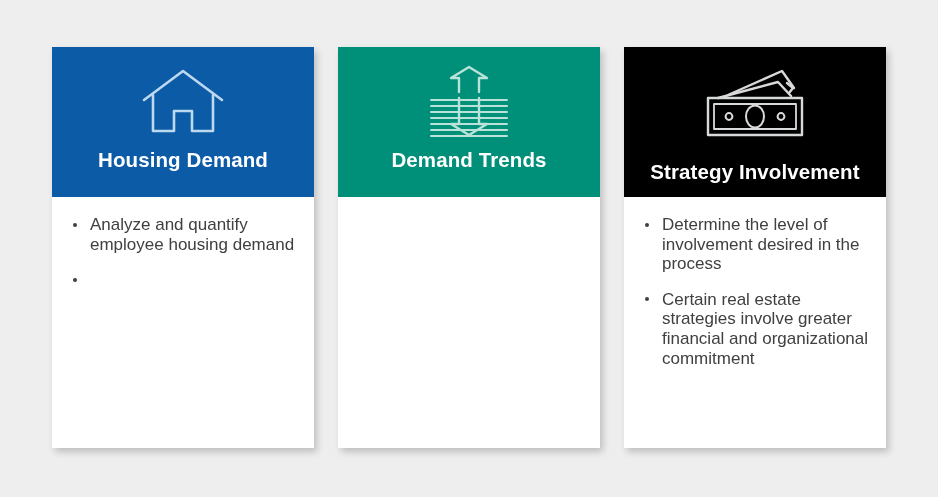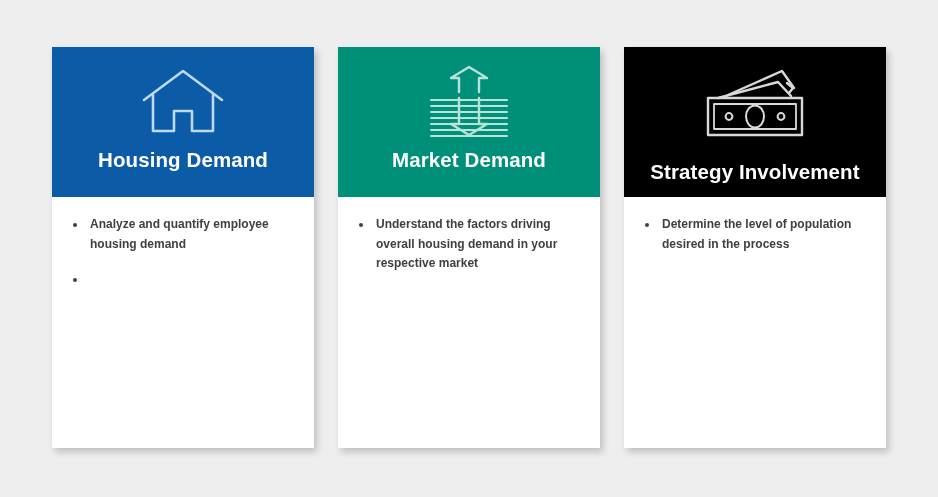--- a/index.html
+++ b/index.html
@@ -70,23 +70,22 @@
 
   .bullet-list {
     list-style: none;
   }
 
   .bullet-item {
     position: relative;
     padding-left: 26px;
     margin-bottom: 16px;
     color: #404041;
-    font-size: 12px;
+    font-size: 17px;
     line-height: 19.6px;
-    font-weight: bold;
   }
 
   .bullet-item:last-child { margin-bottom: 0; }
 
   .bullet-dot {
     position: absolute;
     left: 9px;
     top: 7.5px;
     width: 4px;
     height: 4px;
@@ -127,25 +126,24 @@
             <line x1="2" y1="47" x2="78" y2="47"></line>
             <line x1="2" y1="53" x2="78" y2="53"></line>
             <line x1="2" y1="59" x2="78" y2="59"></line>
             <line x1="2" y1="65" x2="78" y2="65"></line>
             <line x1="2" y1="71" x2="78" y2="71"></line>
           </g>
           <polyline points="30,27 30,13 22,13 40,2 58,13 50,13 50,27" stroke-width="2.4"></polyline>
           <polyline points="30,33 30,59 22,59 40,70 58,59 50,59 50,33" stroke-width="2.4"></polyline>
         </svg>
       </div>
-      <div class="card-title">Market Demand</div>
+      <div class="card-title">Demand Trends</div>
     </div>
     <div class="card-body">
       <ul class="bullet-list">
-        <li class="bullet-item"><span class="bullet-dot"></span><span>Understand the factors driving overall housing demand in your respective market</span></li>
       </ul>
     </div>
   </div>
 
   <div class="card">
     <div class="card-header gray">
       <div class="card-icon">
         <svg width="110" height="70" viewBox="0 0 110 70" fill="none" stroke="#d8d9da" stroke-width="2.4" stroke-linejoin="round" stroke-linecap="round">
           <polyline points="28,27 82,3 94,20"></polyline>
           <polyline points="87,15 93,20 89,25"></polyline>
@@ -154,18 +152,19 @@
           <rect x="14" y="36" width="82" height="25" stroke-width="1.8"></rect>
           <ellipse cx="55" cy="48.5" rx="9" ry="11" stroke-width="2"></ellipse>
           <circle cx="29" cy="48.5" r="3.4" stroke-width="2"></circle>
           <circle cx="81" cy="48.5" r="3.4" stroke-width="2"></circle>
         </svg>
       </div>
       <div class="card-title">Strategy Involvement</div>
     </div>
     <div class="card-body">
       <ul class="bullet-list">
-        <li class="bullet-item"><span class="bullet-dot"></span><span>Determine the level of population desired in the process</span></li>
+        <li class="bullet-item"><span class="bullet-dot"></span><span>Determine the level of involvement desired in the process</span></li>
+        <li class="bullet-item"><span class="bullet-dot"></span><span>Certain real estate strategies involve greater financial and organizational commitment</span></li>
       </ul>
     </div>
   </div>
 
 </div>
 
 </body></html>

